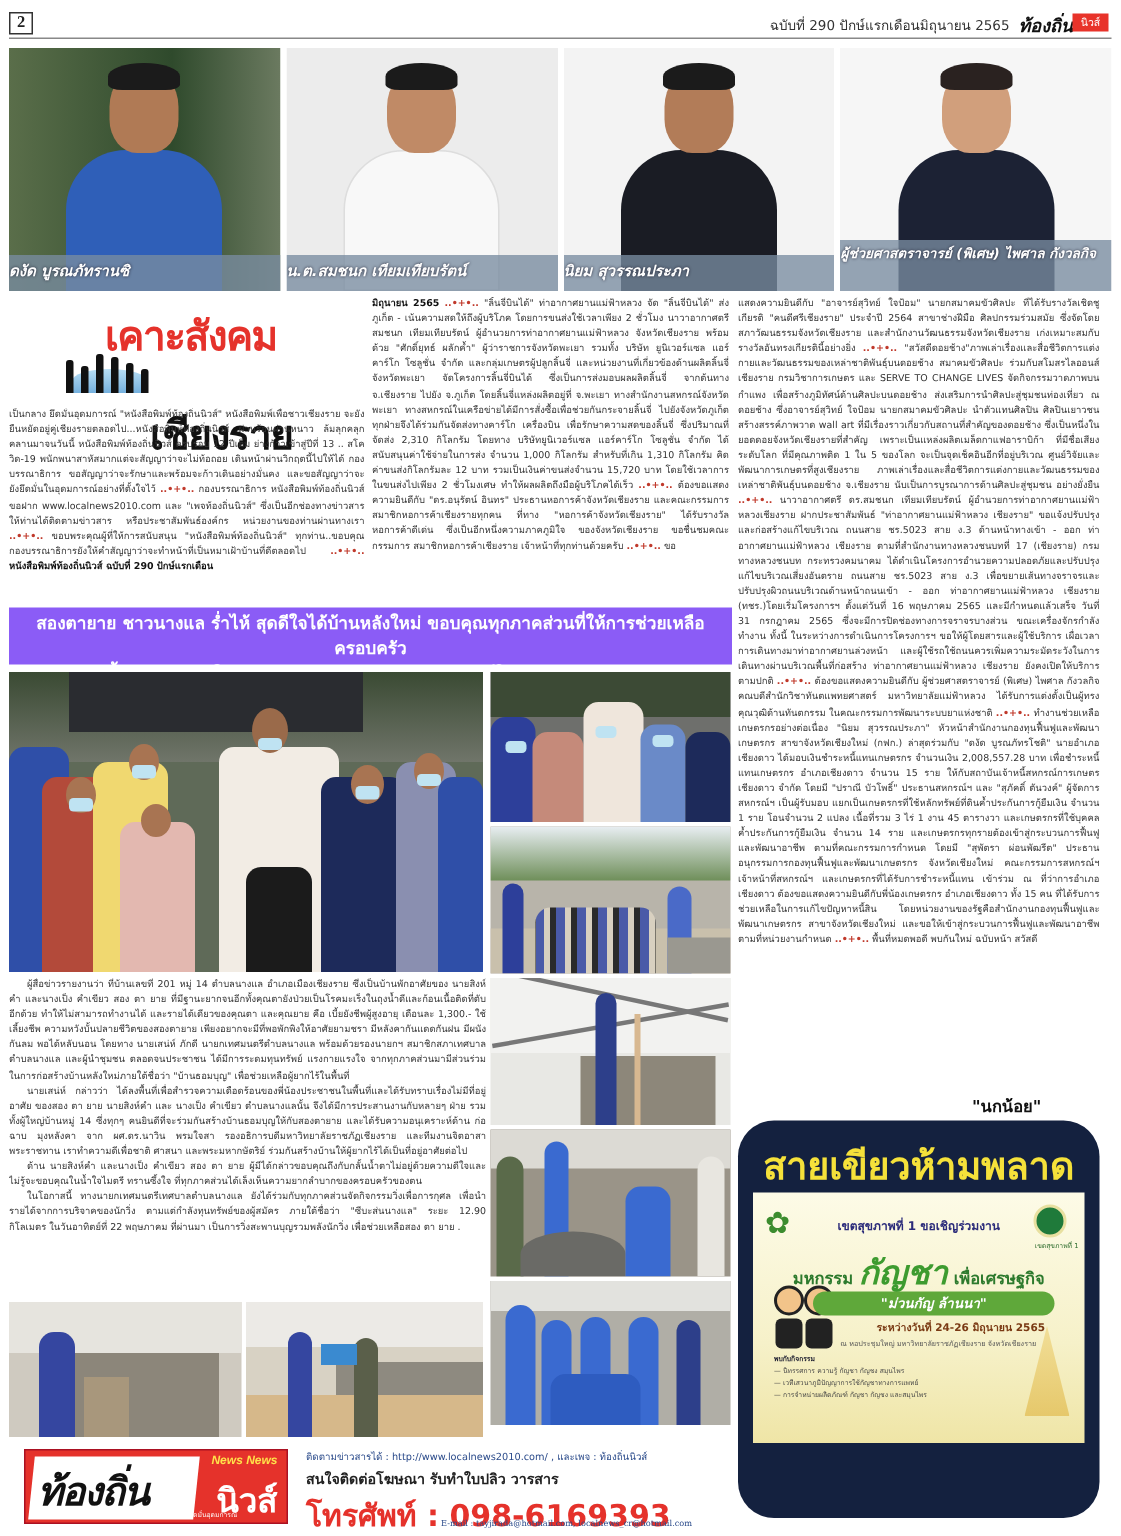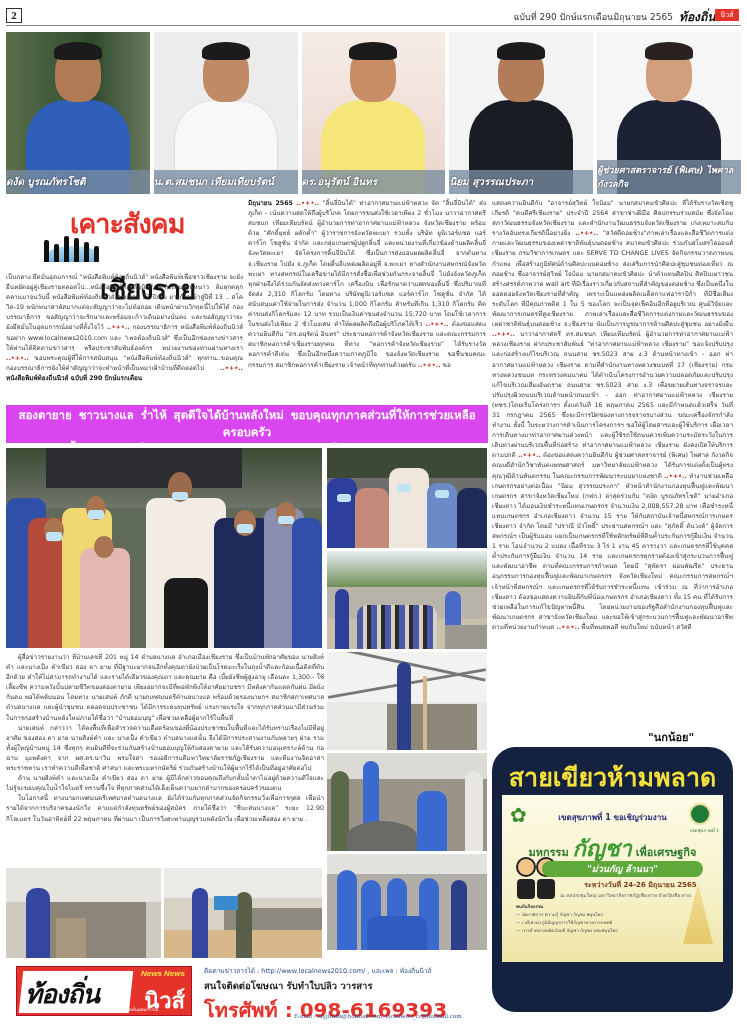--- a/index.html
+++ b/index.html
@@ -32,21 +32,21 @@
 
   
   .social-logo { position: absolute; left: 40px; top: 202px; width: 170px; height: 64px; }
   .social-logo .l1 { position: absolute; left: 30px; top: 0; font: bold 27px "DejaVu Sans", sans-serif; color: #e5322b; letter-spacing: -1px; }
   .social-logo .l2 { position: absolute; left: 60px; top: 30px; font: bold 27px "DejaVu Sans", sans-serif; color: #111; letter-spacing: -1px; margin-top: 36px; }
   .social-logo .figs { position: absolute; left: 0; top: 32px; width: 62px; height: 28px; }
   .social-logo .fig { position: absolute; bottom: 0; width: 5px; background: #111; border-radius: 2px 2px 0 0; }
   .social-logo .arc { position: absolute; left: 8px; bottom: 0; width: 50px; height: 16px; border-radius: 50% 50% 0 0; background: linear-gradient(#9ad0f0, #3a8fd0); opacity: 0.7; }
 
   
-  .banner { position: absolute; left: 6px; top: 405px; width: 482px; height: 38px; background: #d946ef; color: #fff; text-align: center; font-size: 11.5px; line-height: 17px; padding-top: 2px; font-weight: bold; font-family: Liberation Mono, monospace; }
+  .banner { position: absolute; left: 6px; top: 405px; width: 482px; height: 38px; background: #8b5cf6; color: #fff; text-align: center; font-size: 11.5px; line-height: 17px; padding-top: 2px; font-weight: bold; }
 
   
   .photo { position: absolute; overflow: hidden; background: #aaa; }
   .photo .sky { position: absolute; left: 0; right: 0; top: 0; }
   .photo .ground { position: absolute; left: 0; right: 0; bottom: 0; }
   .photo .person { position: absolute; bottom: 0; border-radius: 10px 10px 0 0; }
   .photo .ph { position: absolute; border-radius: 50%; background: #a87452; }
   .photo .mask { position: absolute; background: #bfe3f2; border-radius: 3px; }
 
   
@@ -97,35 +97,28 @@
     <span class="b">นิวส์</span>
   </div>
 </div>
 
 <div class="portraits">
   <div class="pcard">
     <div class="bg" style="background:linear-gradient(90deg,#5a6e4a,#2f4a2c 60%,#6b7a60)"></div>
     <div class="body" style="background:#2f5fb8"></div>
     <div class="head"></div>
       <div class="hair"></div>
-    <div class="cap">ดงัด บูรณภัทรโชติ</div>
+    <div class="cap">ดงัด บูรณภัทรานซิ</div>
   </div>
   <div class="pcard">
     <div class="bg" style="background:#ececec"></div>
     <div class="body" style="background:#f8f8f8;border:1px solid #ddd"></div>
     <div class="head" style="background:#c08a66"></div>
       <div class="hair"></div>
     <div class="cap">น.ต.สมชนก เทียมเทียบรัตน์</div>
-  </div>
-  <div class="pcard">
-    <div class="bg" style="background:linear-gradient(#f6ece6,#e9d6cc)"></div>
-    <div class="body" style="background:#f6e67a"></div>
-    <div class="head" style="background:#c98d66"></div>
-      <div class="hair"></div>
-    <div class="cap">ดร.อนุรัตน์ อินทร</div>
   </div>
   <div class="pcard">
     <div class="bg" style="background:#f3f3f3"></div>
     <div class="body" style="background:#1a1c24"></div>
     <div class="head" style="background:#b27c58"></div>
       <div class="hair"></div>
     <div class="cap">นิยม สุวรรณประภา</div>
   </div>
   <div class="pcard">
     <div class="bg" style="background:#f6f6f6"></div>

